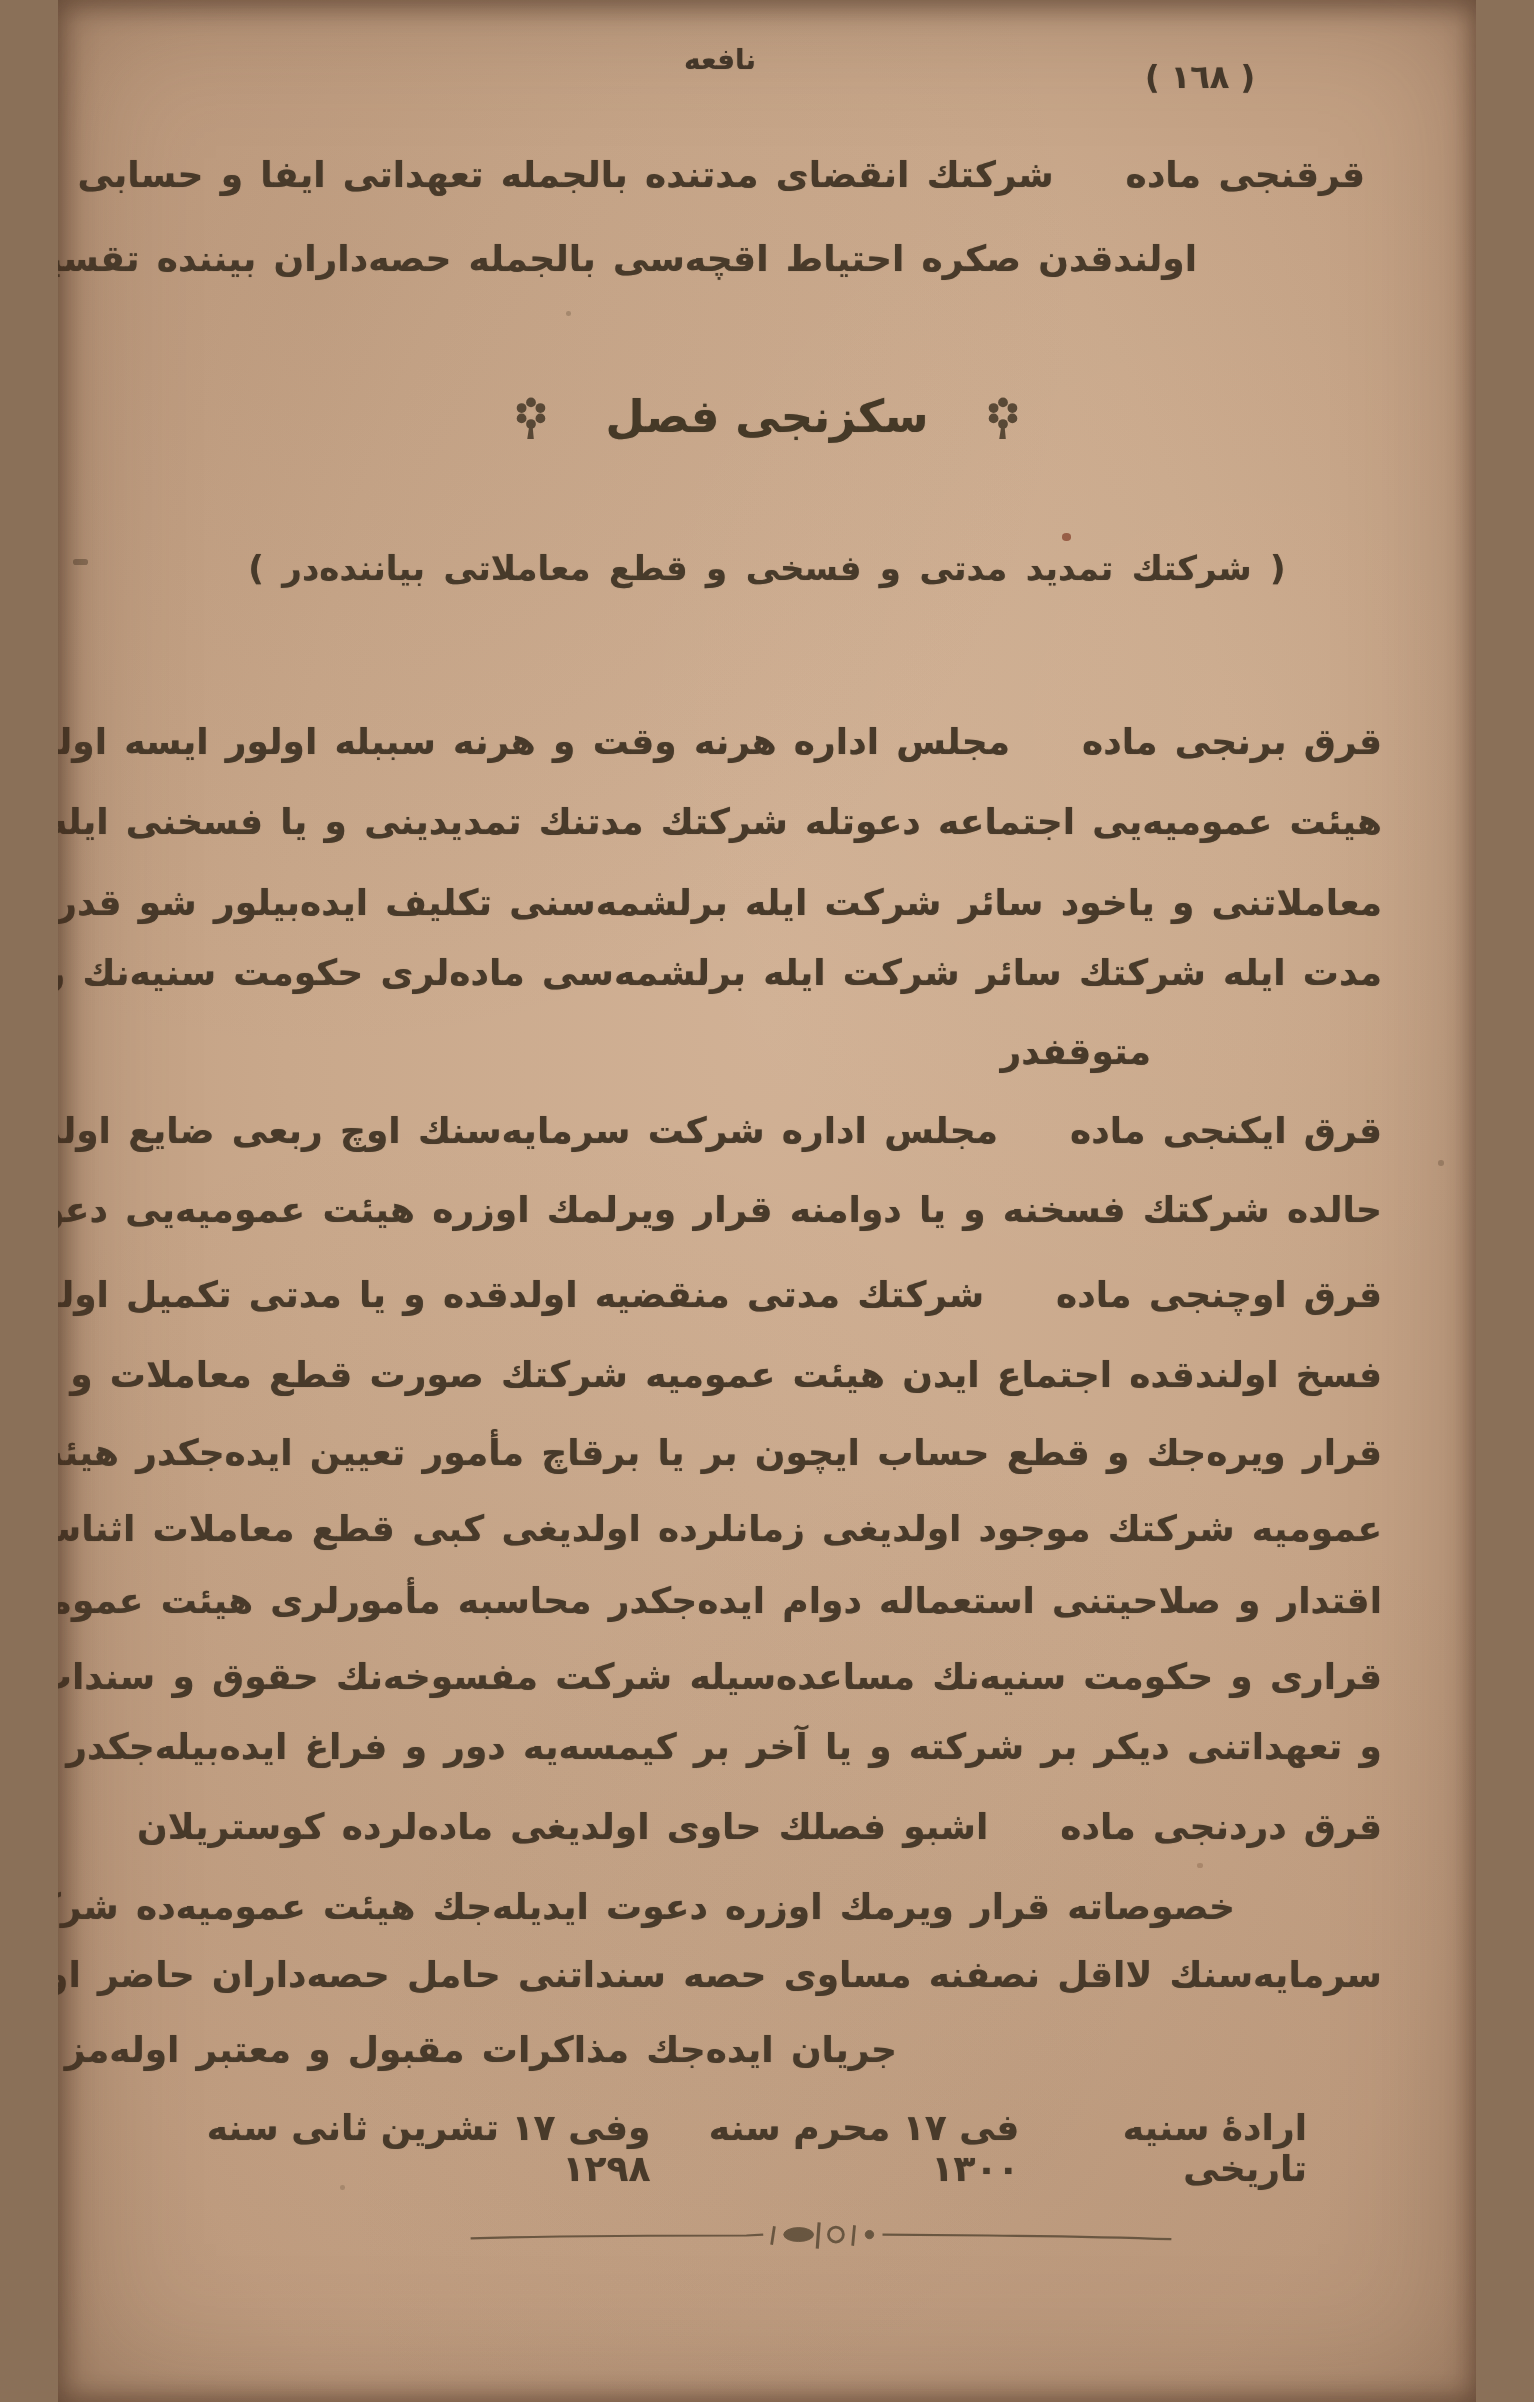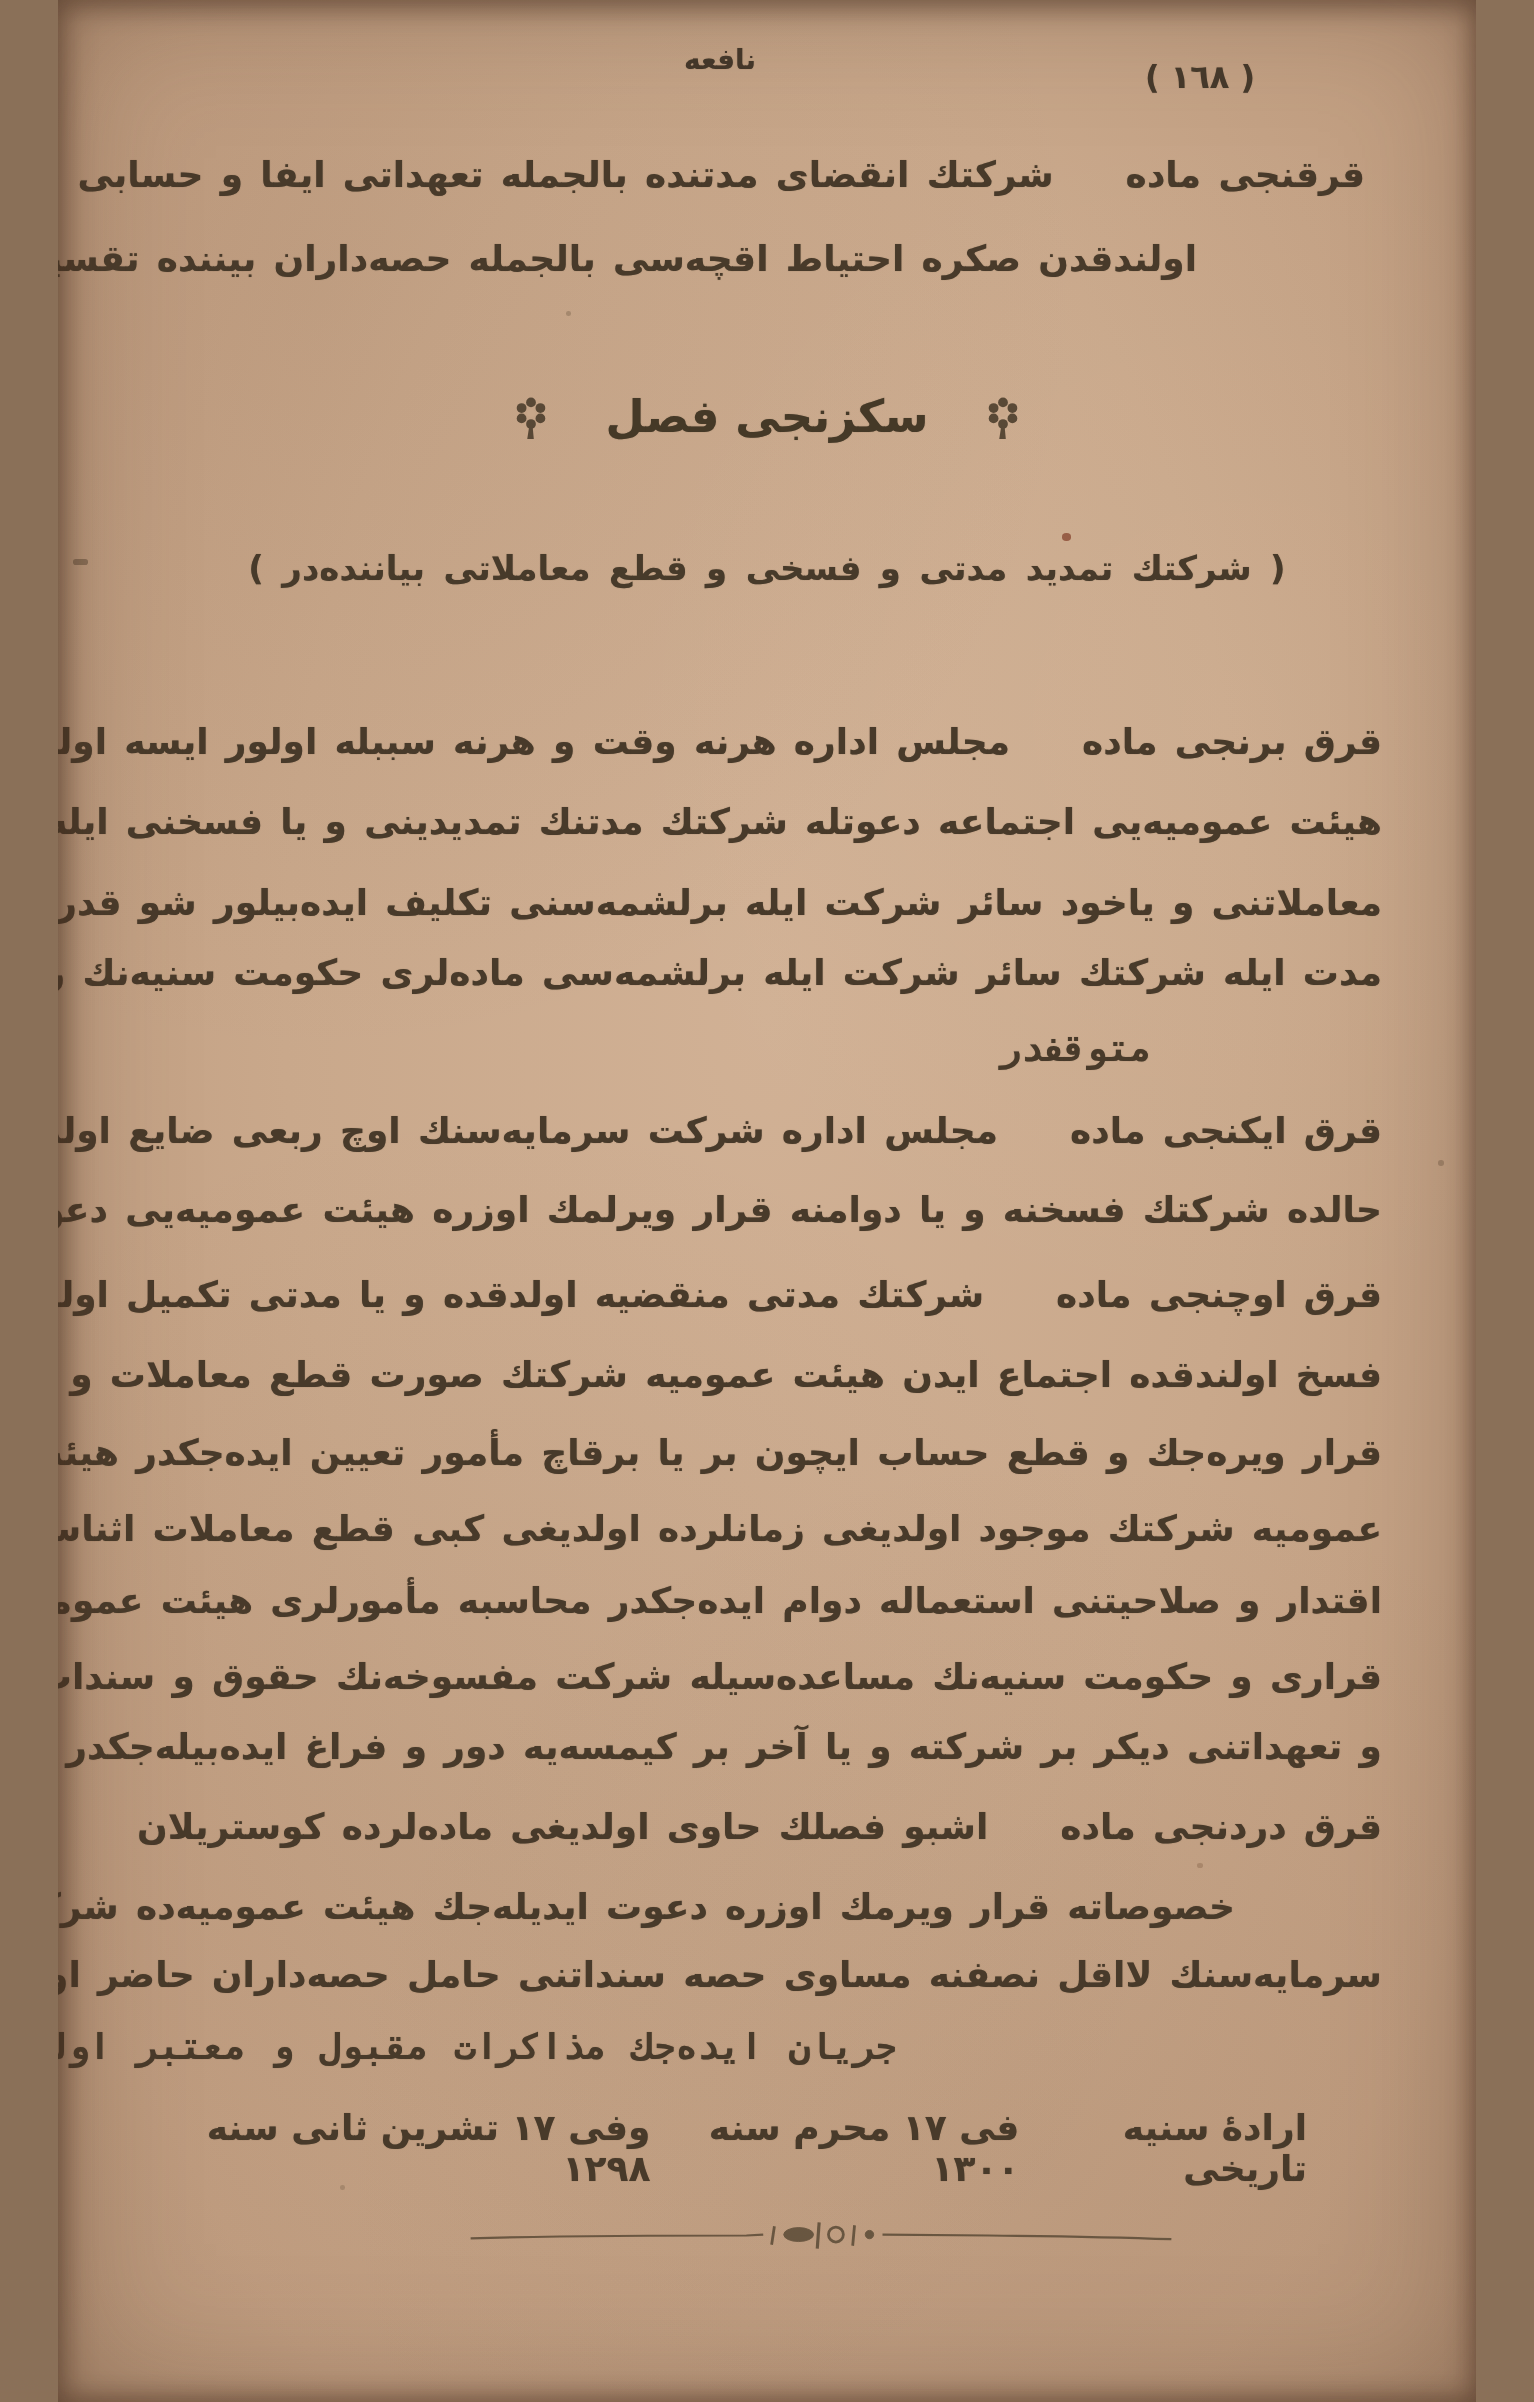--- a/index.html
+++ b/index.html
@@ -28,21 +28,21 @@
   }
   .tl{
     position:absolute;left:94px;right:94px;
     font-weight:700;font-size:36px;line-height:1.35;
     color:#483a2a;
     text-align:justify;text-align-last:justify;
     word-spacing:4.7px;
     text-shadow:0 0 0.9px rgba(71,58,42,.55);
     white-space:nowrap;
   }
-  .tl.natural{text-align-last:right;font-family:Liberation Mono, monospace;}
+  .tl.natural{text-align-last:right;}
   .catchword{
     position:absolute;top:43px;left:0;right:94px;
     text-align:center;font-weight:700;font-size:28px;color:#43372a;
     text-shadow:0 0 0.9px rgba(71,58,42,.5);
   }
   .pagenum{
     position:absolute;top:58px;right:221px;
     font-weight:700;font-size:32px;color:#45392b;
     letter-spacing:5.6px;
     text-shadow:0 0 0.9px rgba(71,58,42,.5);

